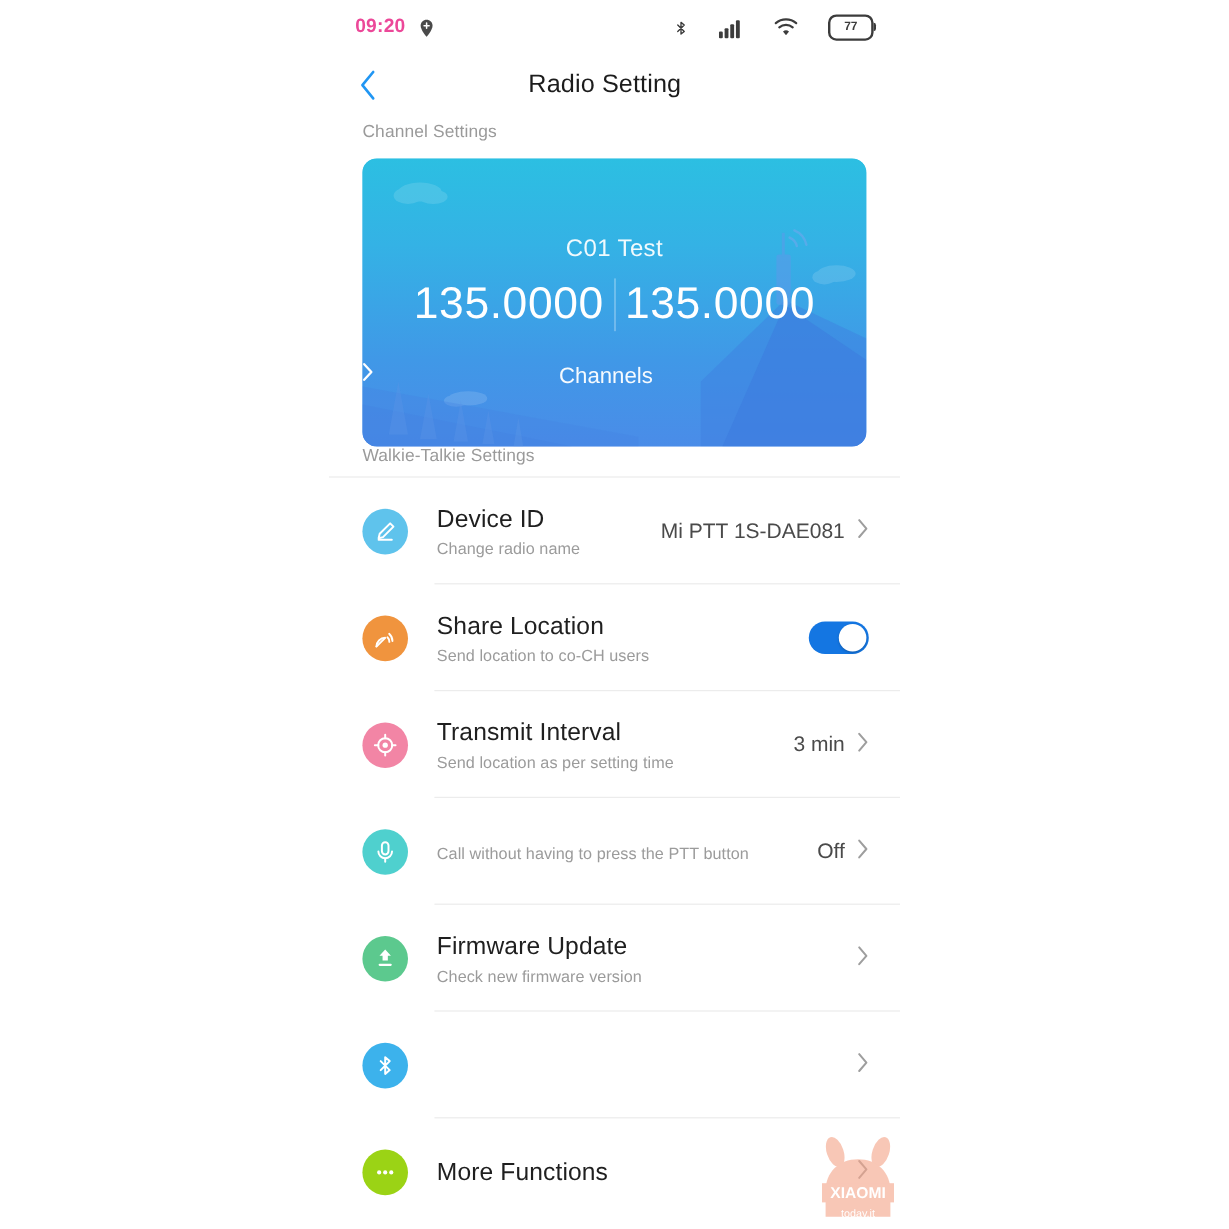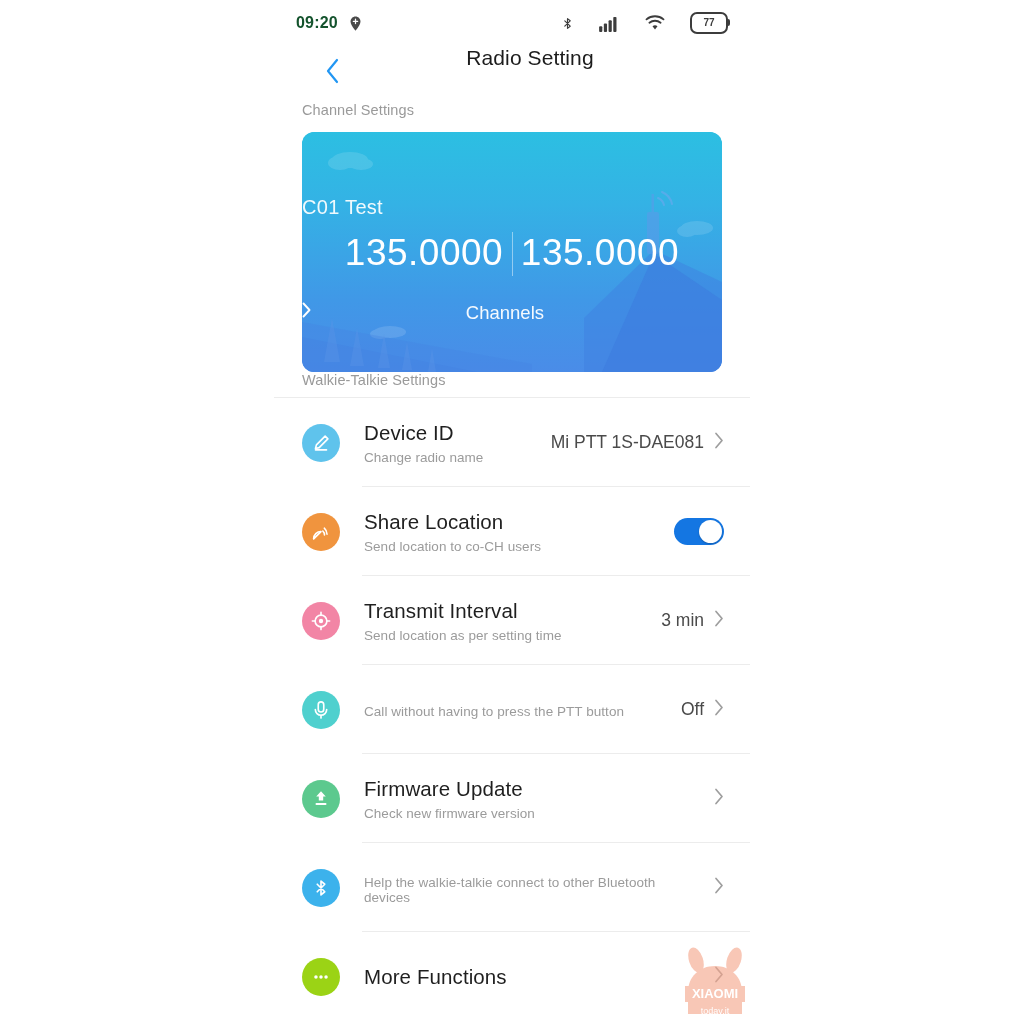--- a/index.html
+++ b/index.html
@@ -16,37 +16,37 @@
     background:#ffffff;
   }
 
   
   .statusbar{
     position:absolute;left:274px;top:0;width:476px;height:46px;
     display:flex;align-items:center;justify-content:space-between;
     padding:0 22px;box-sizing:border-box;
   }
   .sb-left{display:flex;align-items:center;gap:9px;}
-  .sb-time{font-size:16px;font-weight:bold;color:#14532d;letter-spacing:.2px;}
+  .sb-time{font-size:16px;font-weight:bold;color:#ec4899;letter-spacing:.2px;}
   .sb-right{display:flex;align-items:center;gap:25px;}
   .ic{display:block;}
   .battery{
     width:34px;height:18px;border:2px solid #3c3c3c;border-radius:7px;
     display:flex;align-items:center;justify-content:center;position:relative;
   }
   .battery:after{
     content:"";position:absolute;right:-4px;top:5px;width:2px;height:7px;
     background:#3c3c3c;border-radius:0 2px 2px 0;
   }
   .battery span{font-size:10px;font-weight:bold;color:#3c3c3c;line-height:1;}
 
   
   .navbar{
-    position:absolute;left:292px;top:46px;width:476px;height:50px;
-    display:flex;align-items:flex-start;
+    position:absolute;left:266px;top:46px;width:476px;height:50px;
+    display:flex;align-items:center;
   }
   .back-btn{
     position:absolute;left:24px;top:50%;transform:translateY(-50%);
     width:34px;height:34px;display:flex;align-items:center;justify-content:center;
     cursor:pointer;
   }
   .nav-title{
     width:100%;text-align:center;font-size:21px;color:#1c1c1c;letter-spacing:.1px;
   }
 
@@ -65,21 +65,21 @@
 
   
   .card{
     position:relative;margin:14px auto 0;width:420px;height:240px;
     border-radius:12px;overflow:hidden;
     background:linear-gradient(180deg,#2cbfe2 0%,#33b3e5 28%,#4098e7 68%,#4a8ce8 100%);
   }
   .card svg{position:absolute;left:0;top:0;}
   .card-inner{position:absolute;left:0;top:0;width:100%;height:100%;}
   .ch-name{
-    position:absolute;top:64px;width:100%;
+    position:absolute;top:64px;width:100%;text-align:center;
     color:rgba(255,255,255,.93);font-size:20px;letter-spacing:.3px;
   }
   .freqs{
     position:absolute;top:100px;width:100%;
     display:flex;align-items:flex-start;justify-content:center;
   }
   .freq{
     color:#fff;font-size:37px;letter-spacing:.5px;width:175px;text-align:center;
     font-weight:400;
   }
@@ -368,21 +368,20 @@
         <div class="row-sep"></div>
       </div>
 
       <div class="row">
         <div class="row-icon" style="background:#3CB2EC">
           <svg width="20" height="20" viewBox="0 0 24 24">
             <path d="M7.5 7.5l9 9-4.5 3.8V3.7l4.5 3.8-9 9" fill="none" stroke="#fff" stroke-width="2" stroke-linejoin="round" stroke-linecap="round"></path>
           </svg>
         </div>
         <div class="row-mid">
-          <div class="row-sub">Help the walkie-talkie connect to other Bluetooth devices</div>
         </div>
         <div class="row-right">
           <span class="row-value"></span>
           <span class="chev-gray">
             <svg width="10" height="17" viewBox="0 0 10 17">
                 <path d="M2 1.5L8 8.5l-6 7" fill="none" stroke="#9e9e9e" stroke-width="1.7" stroke-linecap="round" stroke-linejoin="round"></path>
               </svg>
           </span>
         </div>
         <div class="row-sep"></div>

